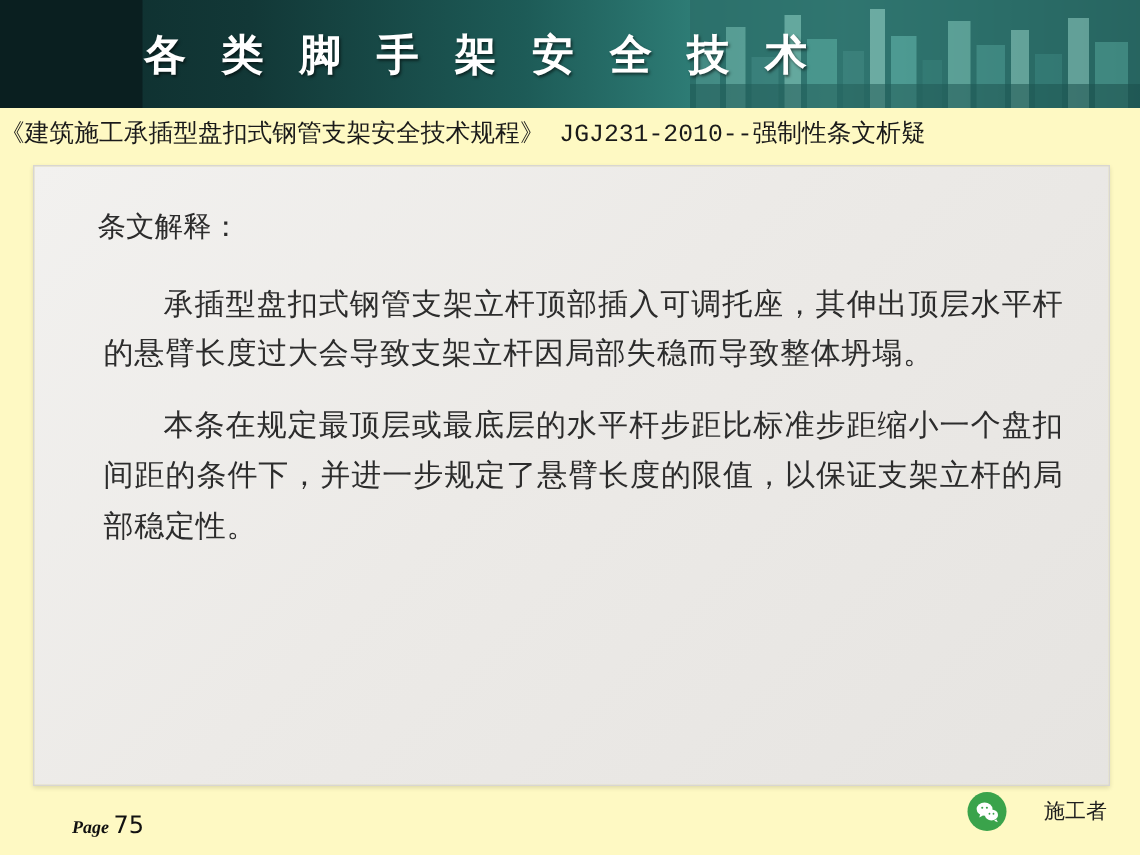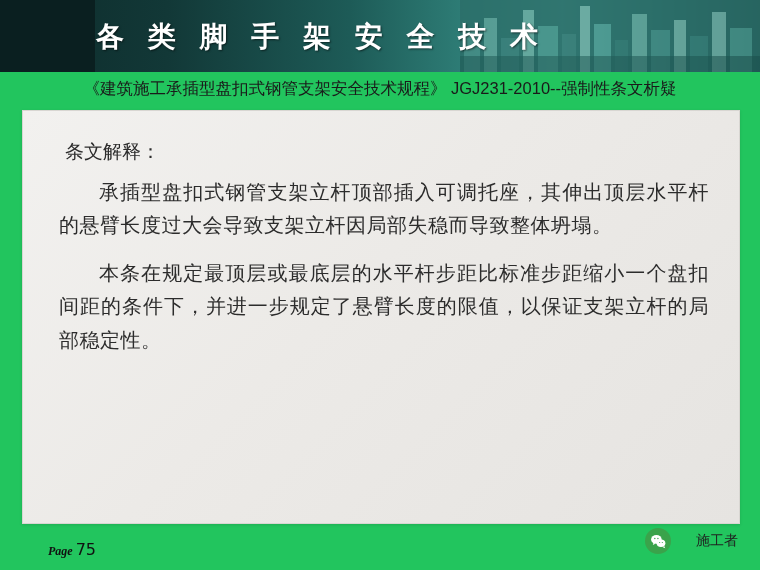--- a/index.html
+++ b/index.html
@@ -11,21 +11,21 @@
     height: 570px;
     overflow: hidden;
     background: #ffffff;
     font-family: "Liberation Sans", sans-serif;
   }
 
   .slide {
     position: relative;
     width: 760px;
     height: 570px;
-    background: #22c55e;
+    background: #fef9c3;
   }
 
   
   .banner {
     position: absolute;
     left: 0;
     top: 0;
     width: 760px;
     height: 72px;
     background: linear-gradient(90deg, #0d2b2b 0%, #123837 22%, #1d5b57 46%, #2f7f78 62%, #4a9f94 74%, #2b6e68 86%, #0e2e2c 100%);
@@ -69,22 +69,22 @@
     white-space: nowrap;
     text-shadow: 1px 1px 2px rgba(0,0,0,0.6);
   }
 
   
   .subtitle {
     position: absolute;
     left: 0;
     top: 78px;
     width: 760px;
-    text-align: center;
-    font-family: Liberation Sans, sans-serif;
+    text-align: left;
+    font-family: Liberation Mono, monospace;
     font-size: 16.5px;
     color: #1a1a1a;
     white-space: nowrap;
   }
 
   
   .panel {
     position: absolute;
     left: 22px;
     top: 110px;
@@ -94,29 +94,29 @@
     border: 1px solid #d8d6d2;
     box-shadow: 0 1px 3px rgba(0,0,0,0.12);
   }
   .panel-inner {
     padding: 26px 30px 0 30px;
   }
   .p-lead {
     font-family: "DejaVu Sans", sans-serif;
     font-size: 19px;
     color: #2c2c2c;
-    margin: 0 0 10px 12px;
+    margin: 0 0 20px 12px;
     line-height: 1.5;
   }
   .p-body {
     font-family: "DejaVu Sans", sans-serif;
     font-size: 20px;
     color: #2c2c2c;
     line-height: 1.68;
-    margin: 0 0 14px 6px;
+    margin: 0 0 14px 16px;
     text-indent: 2em;
     text-align: justify;
     letter-spacing: 0.5px;
   }
 
   
   .page-label {
     position: absolute;
     left: 48px;
     top: 540px;

